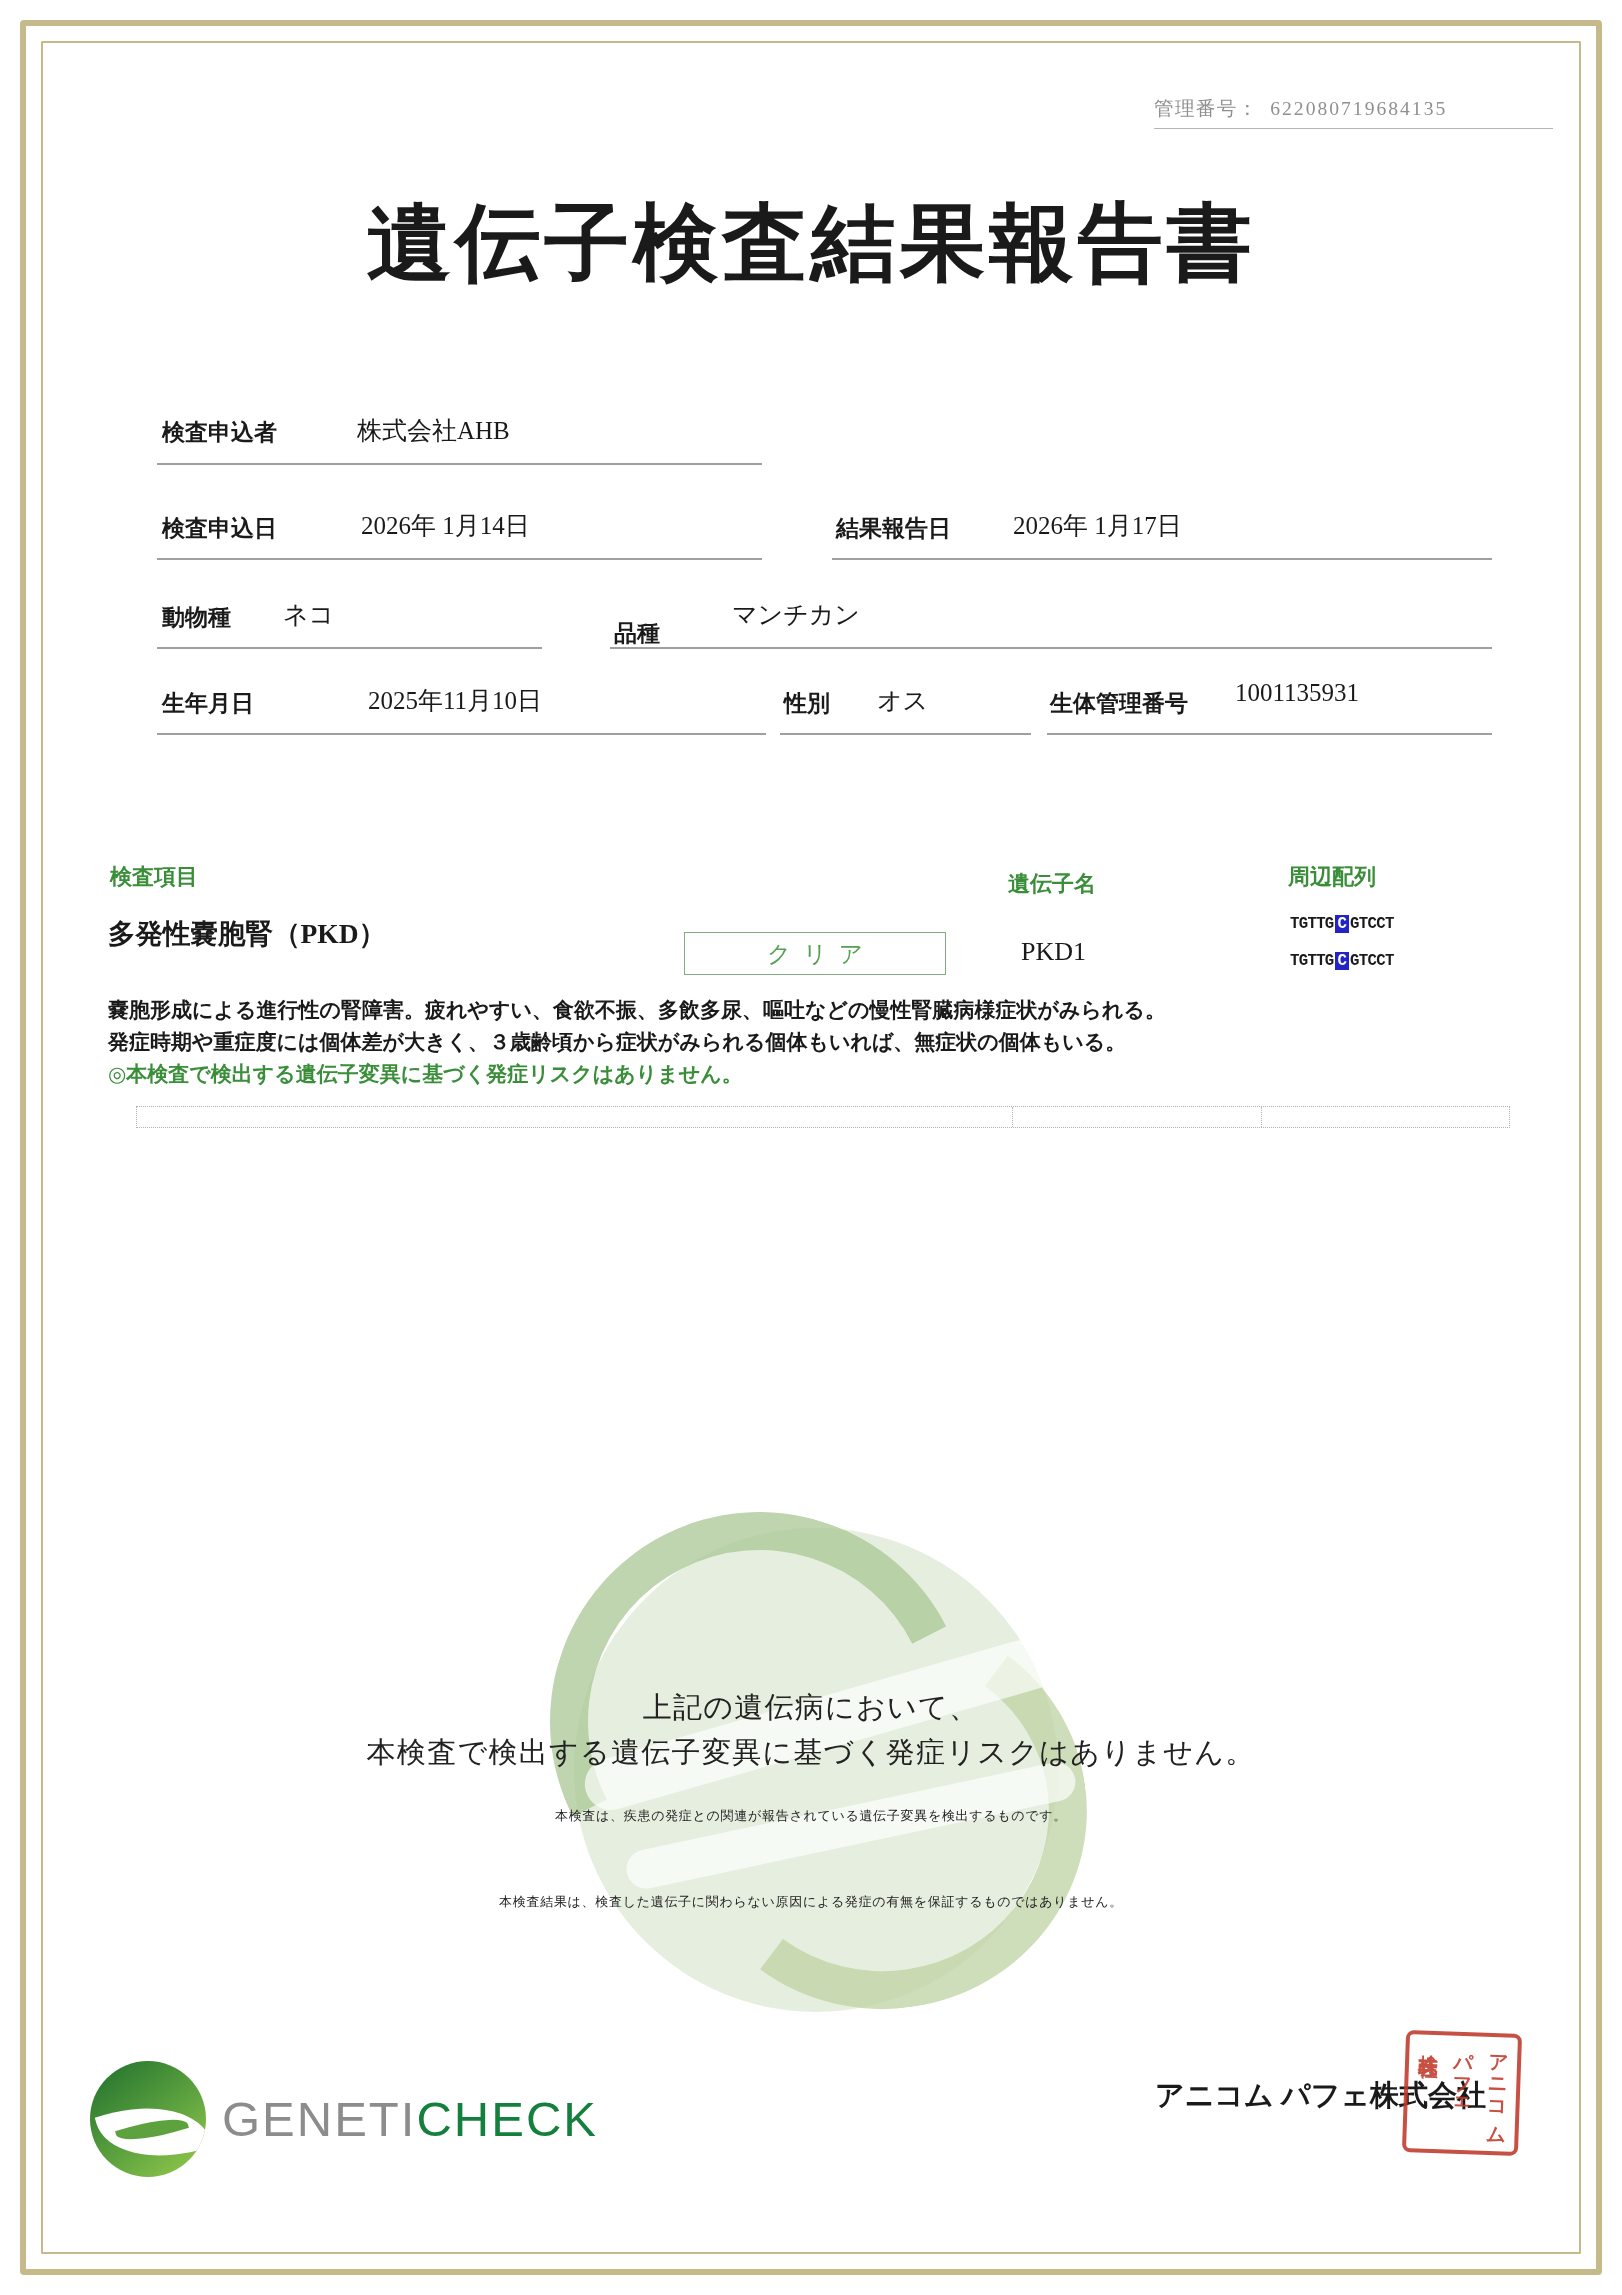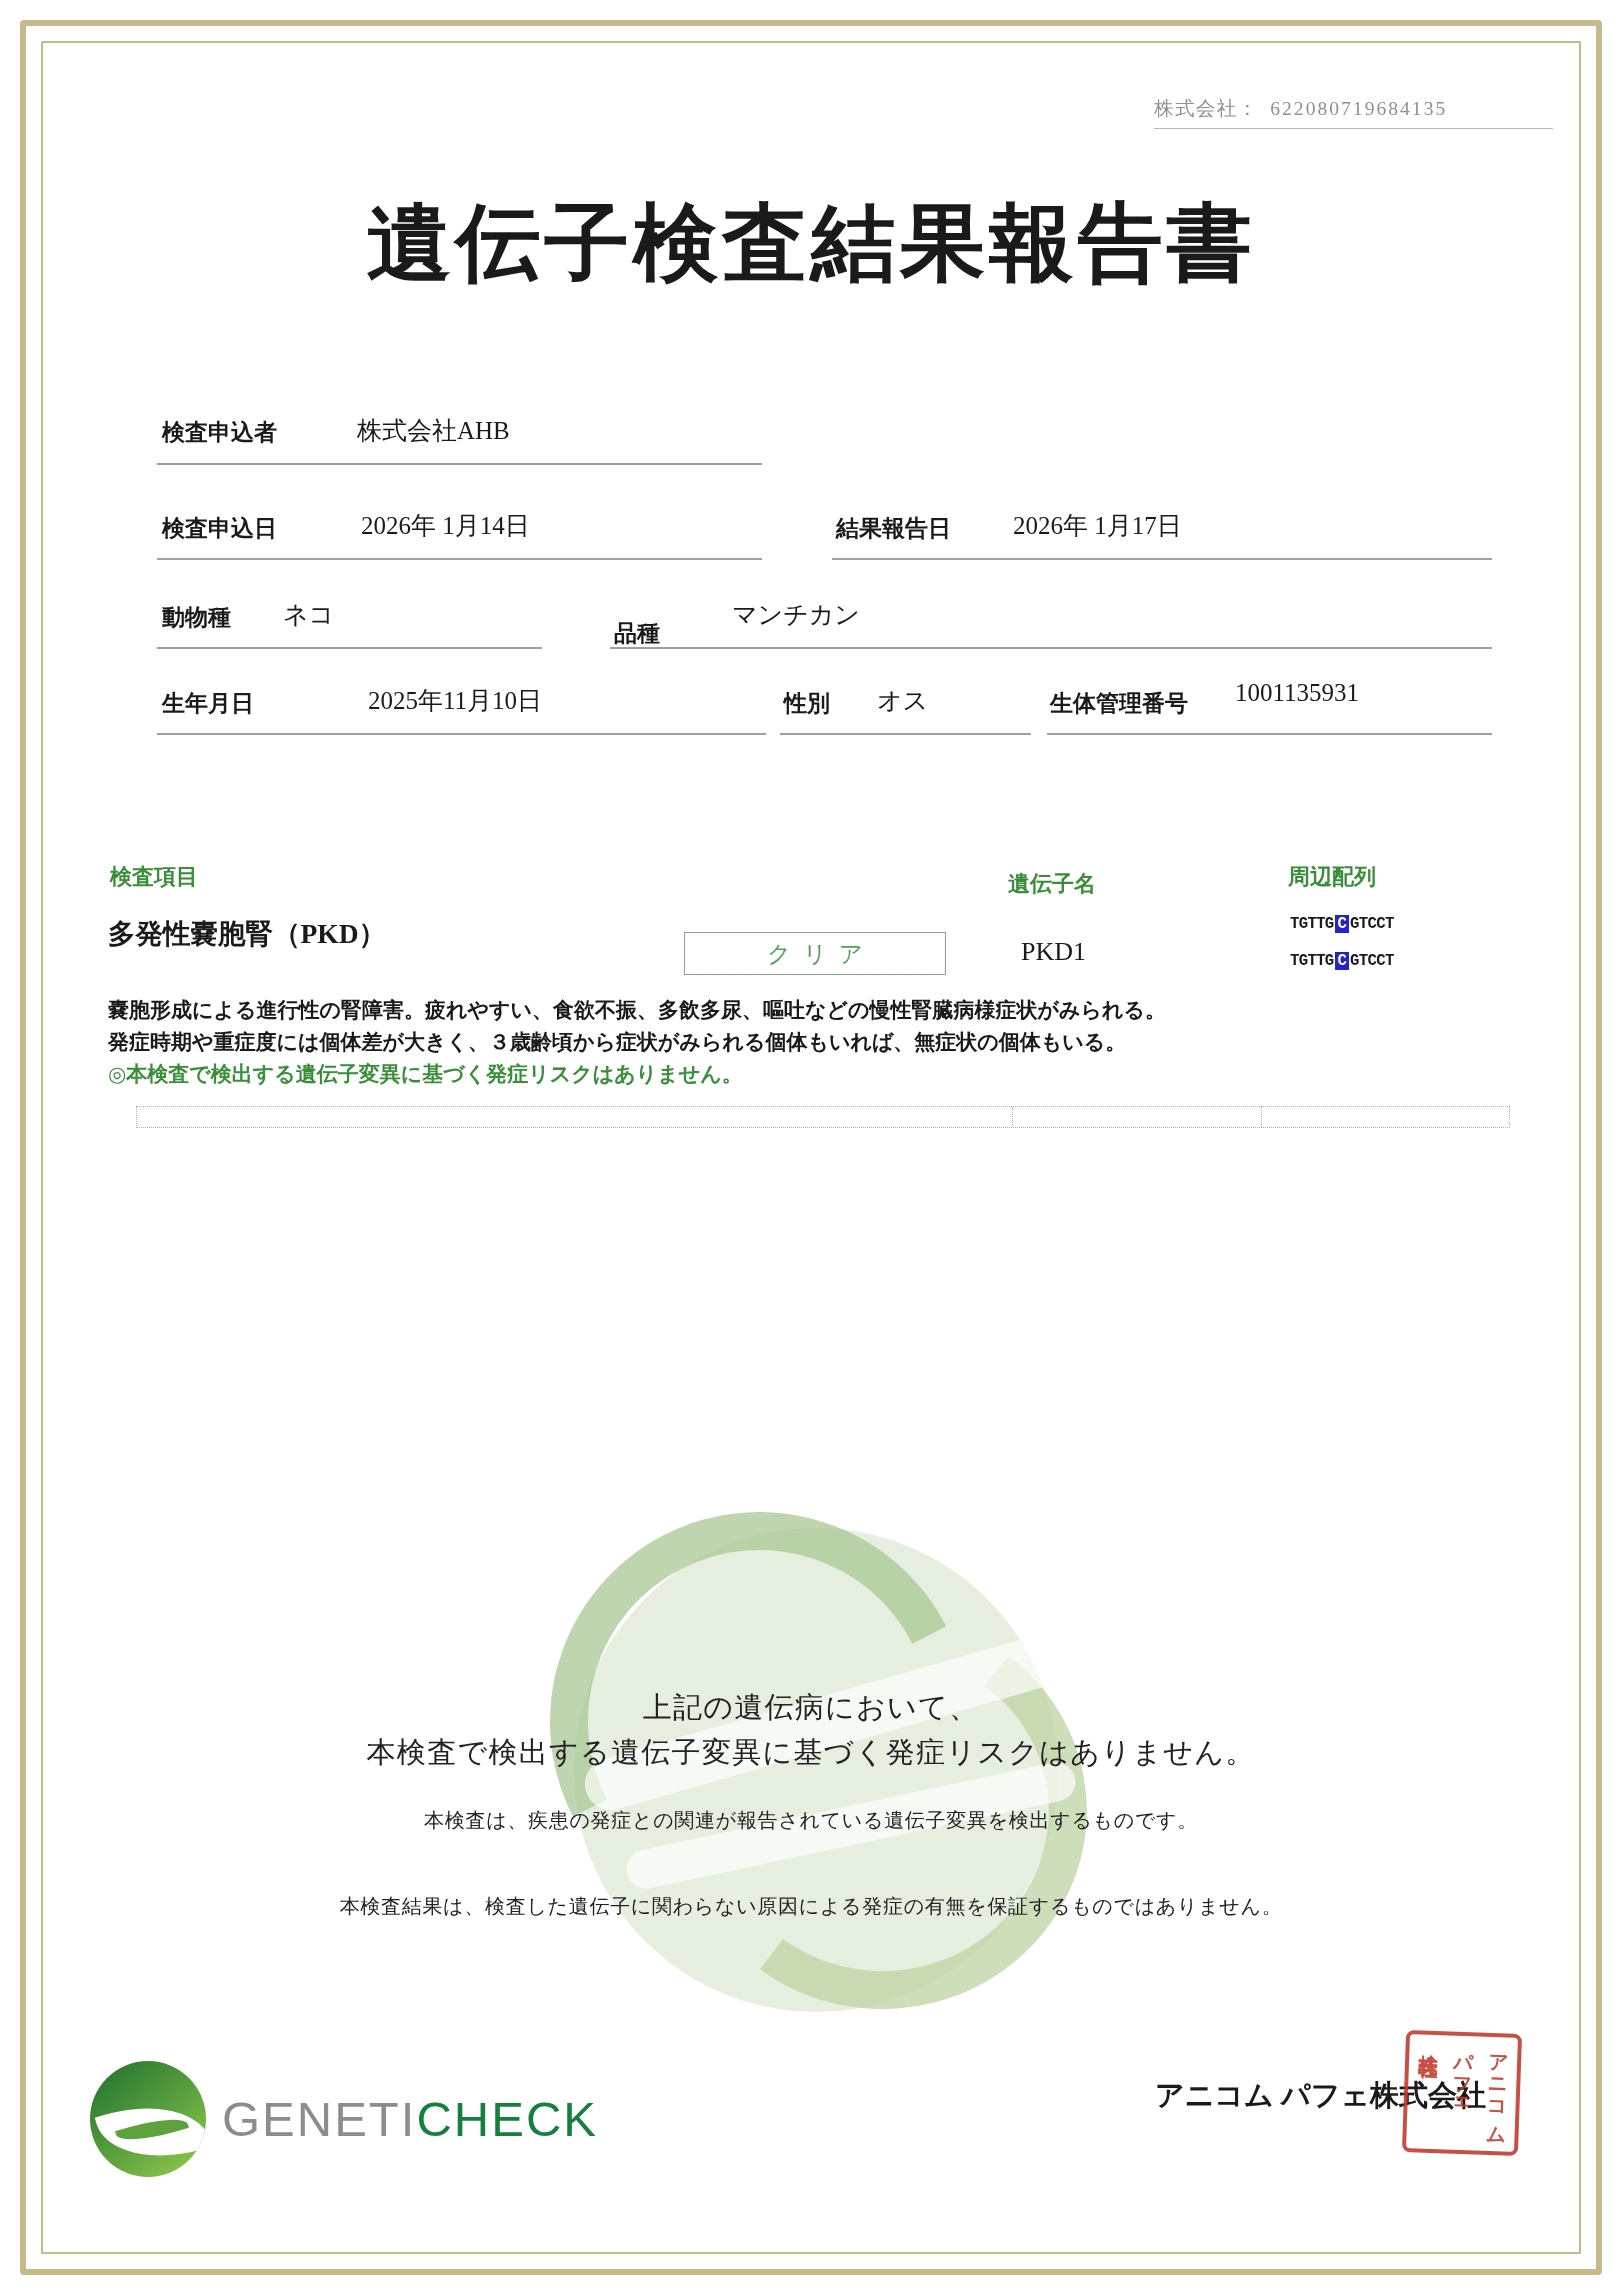--- a/index.html
+++ b/index.html
@@ -50,21 +50,21 @@
   .wm-arc-top{left:550px;top:1512px;width:419px;height:419px;border-top-color:#a9c795;border-left-color:#a9c795;transform:rotate(18deg);opacity:.75;}
   .wm-arc-bottom{left:681px;top:1616px;width:406px;height:393px;border-bottom-color:#c2d6a9;border-right-color:#c2d6a9;transform:rotate(-8deg);opacity:.8;}
   .wm-band{position:absolute;background:#fff;opacity:.65;border-radius:33px;}
   .wm-band1{left:576px;top:1695px;width:510px;height:52px;transform:rotate(-16deg);}
   .wm-band2{left:622px;top:1806px;width:458px;height:39px;transform:rotate(-12deg);}
 
   .content{position:relative;z-index:2;}
 
   .summary-line{position:absolute;left:0;width:100%;text-align:center;font-family:"Liberation Sans","DejaVu Sans",sans-serif;color:#222;}
   .sl-big{font-size:29px;letter-spacing:1.3px;}
-  .sl-small{font-size:20px;letter-spacing:0.7px;}
+  .sl-small{font-size:13px;letter-spacing:0.7px;}
 
   .logo-mark{position:absolute;left:90px;top:2061px;width:116px;height:116px;border-radius:50%;background:linear-gradient(140deg,#2f7d32 15%,#5da23f 55%,#8bc34a 90%);overflow:hidden;}
   .logo-leaf{position:absolute;left:10.5px;top:41px;width:105px;height:60px;background:#ffffff;border-radius:0 90% 0 90%;transform:rotate(-16deg);}
   .logo-leaf-vein{position:absolute;left:26px;top:60px;width:72px;height:17px;background:#5da23f;border-radius:0 80% 0 80%;transform:rotate(-16deg);}
   .logo-text{position:absolute;left:222px;top:2091px;font-family:"Liberation Sans","DejaVu Sans",sans-serif;font-size:49px;font-weight:500;letter-spacing:2px;white-space:nowrap;}
   .lt-gray{color:#8c8c8c;}
   .lt-green{color:#15803d;}
 
   .company{position:absolute;left:1155px;top:2076px;font-size:29px;font-weight:700;white-space:nowrap;}
 
@@ -83,21 +83,21 @@
     <div class="wm-circle"></div>
     <div class="wm-arc wm-arc-top"></div>
     <div class="wm-arc wm-arc-bottom"></div>
     <div class="wm-band wm-band1"></div>
     <div class="wm-band wm-band2"></div>
   </div>
 
   <div class="content">
 
     <div class="mgmt">
-      <span>株式会社：</span><span class="mgmt-num">622080719684135</span>
+      <span>管理番号：</span><span class="mgmt-num">622080719684135</span>
     </div>
     <div class="mgmt-line"></div>
 
     <div class="title">遺伝子検査結果報告書</div>
 
     <div class="lbl" style="left:162px;top:417px;">検査申込者</div>
     <div class="val" style="left:357px;top:414px;">株式会社AHB</div>
     <div class="uline" style="left:157px;top:463px;width:605px;"></div>
 
     <div class="lbl" style="left:162px;top:513px;">検査申込日</div>

